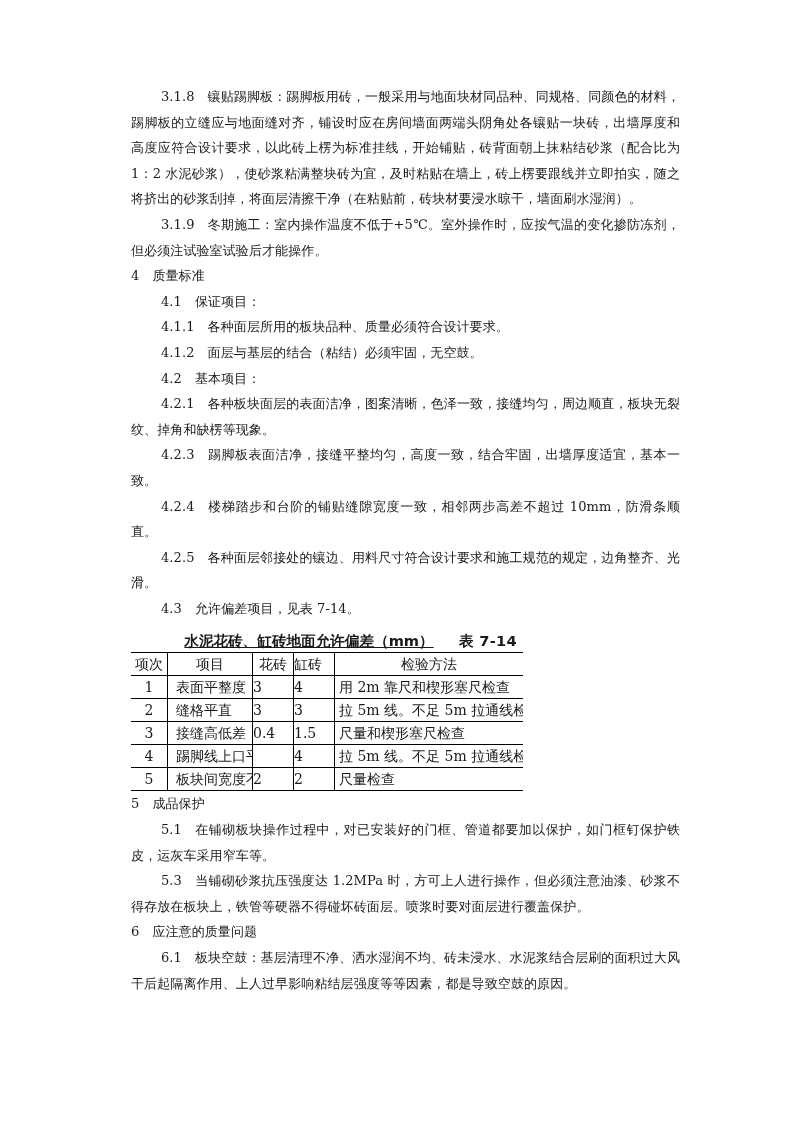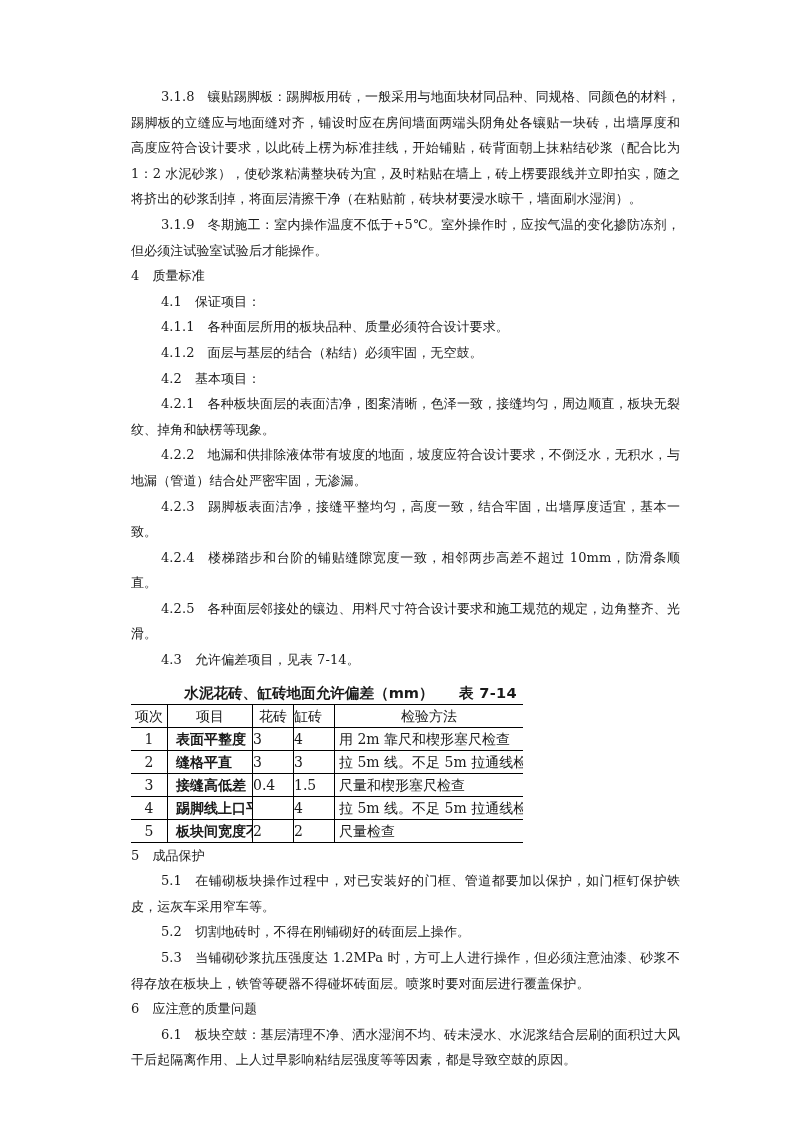--- a/index.html
+++ b/index.html
@@ -59,20 +59,21 @@
     font-weight: bold;
     font-size: 14.6px;
     line-height: 20px;
     padding-left: 2px;
     box-sizing: border-box;
   }
   .table-caption .cap-title {
     flex: 1 1 auto;
     text-align: center;
     padding-left: 26px;
+    text-decoration: underline;
   }
   .table-caption .cap-num {
     flex: 0 0 auto;
     padding-right: 2px;
     letter-spacing: 0.3px;
   }
   table.spec {
     border-collapse: collapse;
     width: 388px;
     table-layout: fixed;
@@ -98,21 +99,21 @@
     border-left: none;
   }
   table.spec th:last-child, table.spec td:last-child {
     border-right: none;
   }
   .c-idx   { width: 36px;  text-align: center; }
   .c-item  { width: 84px;  text-align: center; }
   .c-hua   { width: 40px;  }
   .c-gang  { width: 40px;  text-align: left; }
   .c-meth  { width: 188px; text-align: center; }
-  table.spec tbody td.c-item { text-align: left; padding-left: 8px; font-weight: bold; }
+  table.spec tbody td.c-item { text-align: left; padding-left: 8px; }
   table.spec tbody td.c-meth { text-align: left; padding-left: 4px; }
   .after-table { margin-top: 22px; }
 </style>
 </head>
 <body>
 
 <div class="page">
   <div class="doc-body">
 
     <p class="para indent2"><span class="num">3.1.8</span><span class="gap-md"></span><span>镶贴踢脚板：踢脚板用砖，一般采用与地面块材同品种、同规格、同颜色的材料，踢脚板的立缝应与地面缝对齐，铺设时应在房间墙面两端头阴角处各镶贴一块砖，出墙厚度和高度应符合设计要求，以此砖上楞为标准挂线，开始铺贴，砖背面朝上抹粘结砂浆（配合比为 1：2 水泥砂浆），使砂浆粘满整块砖为宜，及时粘贴在墙上，砖上楞要跟线并立即拍实，随之将挤出的砂浆刮掉，将面层清擦干净（在粘贴前，砖块材要浸水晾干，墙面刷水湿润）。</span></p>
@@ -124,21 +125,20 @@
     <p class="para indent2"><span class="num">4.1</span><span class="gap-md"></span><span>保证项目：</span></p>
 
     <p class="para indent2"><span class="num">4.1.1</span><span class="gap-md"></span><span>各种面层所用的板块品种、质量必须符合设计要求。</span></p>
 
     <p class="para indent2"><span class="num">4.1.2</span><span class="gap-md"></span><span>面层与基层的结合（粘结）必须牢固，无空鼓。</span></p>
 
     <p class="para indent2"><span class="num">4.2</span><span class="gap-md"></span><span>基本项目：</span></p>
 
     <p class="para indent2"><span class="num">4.2.1</span><span class="gap-md"></span><span>各种板块面层的表面洁净，图案清晰，色泽一致，接缝均匀，周边顺直，板块无裂纹、掉角和缺楞等现象。</span></p>
 
-    <p class="para indent2"><span class="num">4.2.2</span><span class="gap-md"></span><span>地漏和供排除液体带有坡度的地面，坡度应符合设计要求，不倒泛水，无积水，与地漏（管道）结合处严密牢固，无渗漏。</span></p>
 
     <p class="para indent2"><span class="num">4.2.3</span><span class="gap-md"></span><span>踢脚板表面洁净，接缝平整均匀，高度一致，结合牢固，出墙厚度适宜，基本一致。</span></p>
 
     <p class="para indent2"><span class="num">4.2.4</span><span class="gap-md"></span><span>楼梯踏步和台阶的铺贴缝隙宽度一致，相邻两步高差不超过 10mm，防滑条顺直。</span></p>
 
     <p class="para indent2"><span class="num">4.2.5</span><span class="gap-md"></span><span>各种面层邻接处的镶边、用料尺寸符合设计要求和施工规范的规定，边角整齐、光滑。</span></p>
 
     <p class="para indent2"><span class="num">4.3</span><span class="gap-md"></span><span>允许偏差项目，见表 7-14。</span></p>
 
     <div class="table-block">
@@ -193,21 +193,20 @@
             <td class="c-meth">尺量检查</td>
           </tr>
         </tbody>
       </table>
     </div>
 
     <p class="para level1 after-table"><span class="num">5</span><span class="gap-md"></span><span>成品保护</span></p>
 
     <p class="para indent2"><span class="num">5.1</span><span class="gap-md"></span><span>在铺砌板块操作过程中，对已安装好的门框、管道都要加以保护，如门框钉保护铁皮，运灰车采用窄车等。</span></p>
 
-    <p class="para indent2"><span class="num">5.2</span><span class="gap-md"></span><span>切割地砖时，不得在刚铺砌好的砖面层上操作。</span></p>
 
     <p class="para indent2"><span class="num">5.3</span><span class="gap-md"></span><span>当铺砌砂浆抗压强度达 1.2MPa 时，方可上人进行操作，但必须注意油漆、砂浆不得存放在板块上，铁管等硬器不得碰坏砖面层。喷浆时要对面层进行覆盖保护。</span></p>
 
     <p class="para level1"><span class="num">6</span><span class="gap-md"></span><span>应注意的质量问题</span></p>
 
     <p class="para indent2"><span class="num">6.1</span><span class="gap-md"></span><span>板块空鼓：基层清理不净、洒水湿润不均、砖未浸水、水泥浆结合层刷的面积过大风干后起隔离作用、上人过早影响粘结层强度等等因素，都是导致空鼓的原因。</span></p>
 
   </div>
 </div>
 

